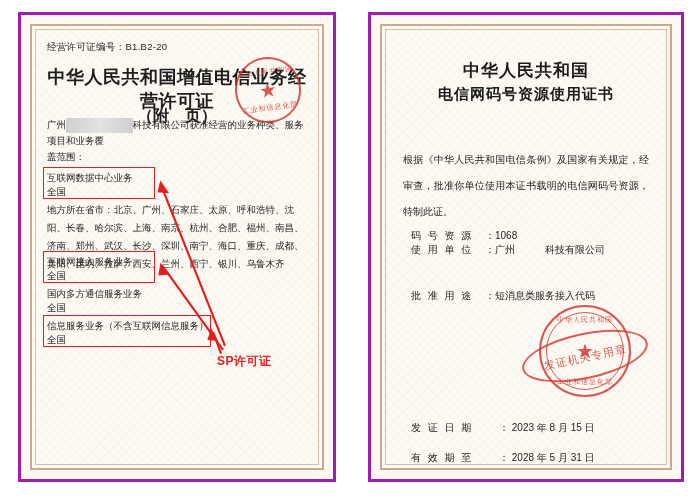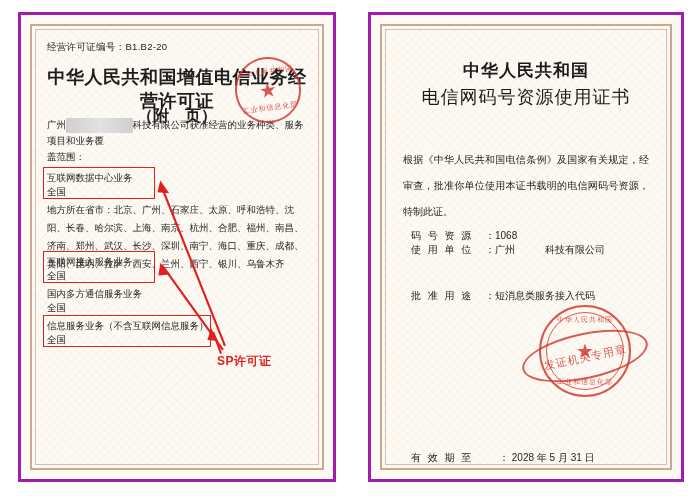--- a/index.html
+++ b/index.html
@@ -137,22 +137,22 @@
     font-size: 17px;
     font-weight: bold;
     color: #1a1a1a;
     letter-spacing: 1px;
   }
   .title-r2 {
     position: absolute;
     left: 0; right: 0; top: 52px;
     text-align: center;
     font-family: "DejaVu Serif", serif;
-    font-size: 18px;
-    font-weight: normal;
+    font-size: 15px;
+    font-weight: bold;
     color: #1a1a1a;
     letter-spacing: 1px;
   }
   .certno-r {
     position: absolute;
     left: 0; right: 0; top: 88px;
     text-align: center;
     font-size: 10px;
     color: #232323;
   }
@@ -319,20 +319,23 @@
 
       <div class="field" style="top:210px;">
         <span class="k">使 用 单 位</span><span>：</span><span class="v">广州　　　科技有限公司</span>
       </div>
 
       <div class="field" style="top:256px;">
         <span class="k">批 准 用 途</span><span>：</span><span class="v">短消息类服务接入代码</span>
       </div>
 
 
+      <div class="date-field" style="top:388px;">
+        <span class="k">发 证 日 期</span><span>：</span>&nbsp;<span>2023 年 8 月 15 日</span>
+      </div>
 
       <div class="date-field" style="top:418px;">
         <span class="k">有 效 期 至</span><span>：</span>&nbsp;<span>2028 年 5 月 31 日</span>
       </div>
 
       <div class="seal seal-r-round">
         <div class="ring"></div>
         <div class="seal-text-top">中华人民共和国</div>
         <div class="star">★</div>
         <div class="seal-text-bottom">工业和信息化部</div>

